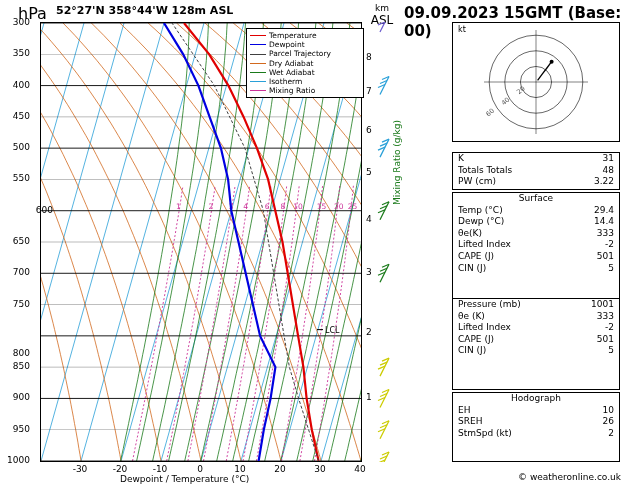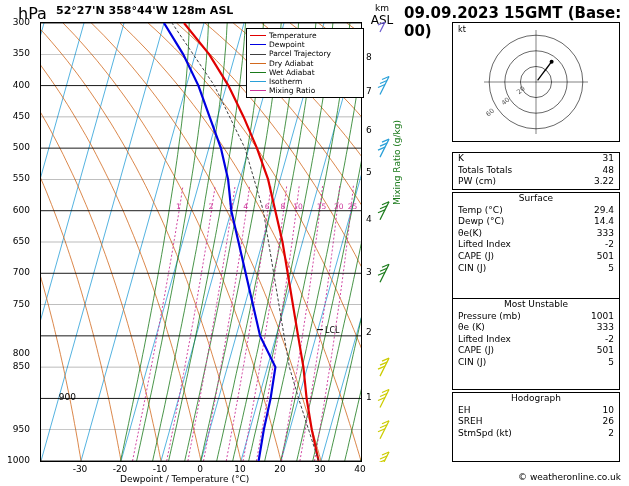--- a/index.html
+++ b/index.html
@@ -160,27 +160,27 @@
       <path d="M217.6 438.0 L222.8 406.7 L229.6 375.4 L234.4 344.1 L219.1 312.9 L211.9 281.6 L204.7 250.3 L197.5 219.0 L190.3 187.7 L187.1 156.4 L179.9 125.1 L168.6 93.9 L157.4 62.6 L142.2 31.3 L123.0 0.0" fill="none" stroke="#0000e0" stroke-width="2.2" stroke-dasharray="none"></path>
       <path d="M277.6 438.0 L257.6 375.4 L248.4 344.1 L243.1 312.9 L232.7 250.3 L222.3 187.7 L203.9 125.1 L173.4 62.6 L131.0 0.0" fill="none" stroke="#404040" stroke-width="1" stroke-dasharray="3,2"></path>
       <text x="284" y="309.59999999999997" fill="#000" font-size="8" font-family="DejaVu Sans, sans-serif">LCL</text>
       <line x1="276" y1="306.59999999999997" x2="282" y2="306.59999999999997" stroke="#000" stroke-width="1"></line>
     </svg>
 </div>
 
 <div id="ylabels">
     <div class="ylab" style="left: 0px; top: 455px;">1000</div>
     <div class="ylab" style="left: 0px; top: 423.714px;">950</div>
-    <div class="ylab" style="left: 0px; top: 392.429px; margin-left: 46px;">900</div>
+    <div class="ylab" style="left: 0px; top: 392.429px;">900</div>
     <div class="ylab" style="left: 0px; top: 361.143px;">850</div>
     <div class="ylab" style="left: 0px; top: 348px;">800</div>
     <div class="ylab" style="left: 0px; top: 298.571px;">750</div>
     <div class="ylab" style="left: 0px; top: 267.286px;">700</div>
     <div class="ylab" style="left: 0px; top: 236px;">650</div>
-    <div class="ylab" style="left: 0px; top: 204.714px;">600</div>
+    <div class="ylab" style="left: 0px; top: 204.714px; padding-left: 23px;">600</div>
     <div class="ylab" style="left: 0px; top: 173.429px;">550</div>
     <div class="ylab" style="left: 0px; top: 142.143px;">500</div>
     <div class="ylab" style="left: 0px; top: 110.857px;">450</div>
     <div class="ylab" style="left: 0px; top: 79.5714px;">400</div>
     <div class="ylab" style="left: 0px; top: 48.2857px;">350</div>
     <div class="ylab" style="left: 0px; top: 17px;">300</div>
   </div>
 
 <div id="xlabels">
     <div class="xlab" style="left: 65px;">-30</div>
@@ -345,21 +345,20 @@
     <div class="inforow">
       <span class="k">CAPE (J)</span>
       <span class="v">501</span>
     </div>
     <div class="inforow">
       <span class="k">CIN (J)</span>
       <span class="v">5</span>
     </div>
   </div>
 <div class="infobox" id="box3">
-    <div class="boxtitle">Most Unstable</div>
     <div class="inforow">
       <span class="k">Pressure (mb)</span>
       <span class="v">1001</span>
     </div>
     <div class="inforow">
       <span class="k">θe (K)</span>
       <span class="v">333</span>
     </div>
     <div class="inforow">
       <span class="k">Lifted Index</span>

